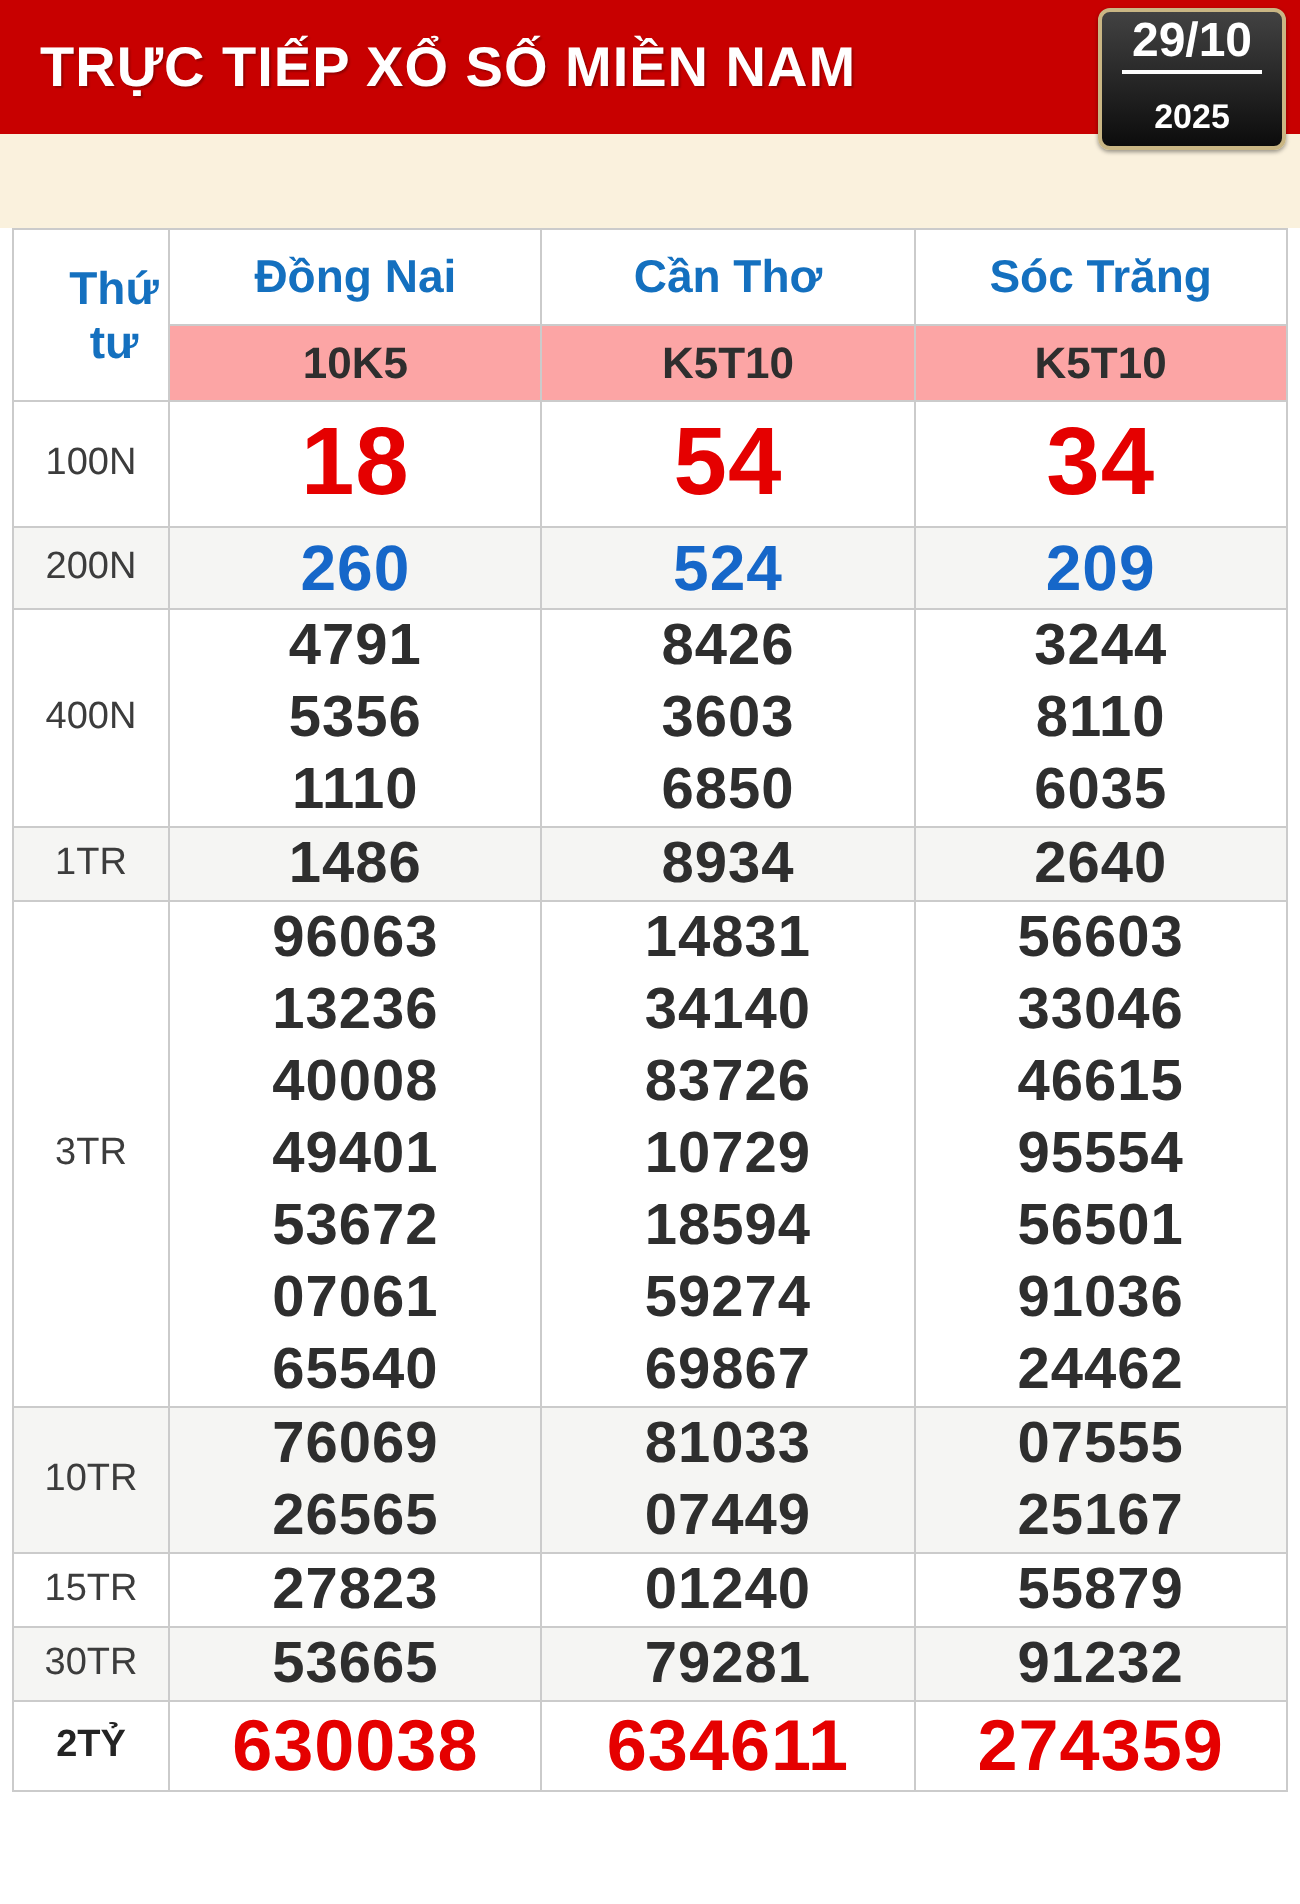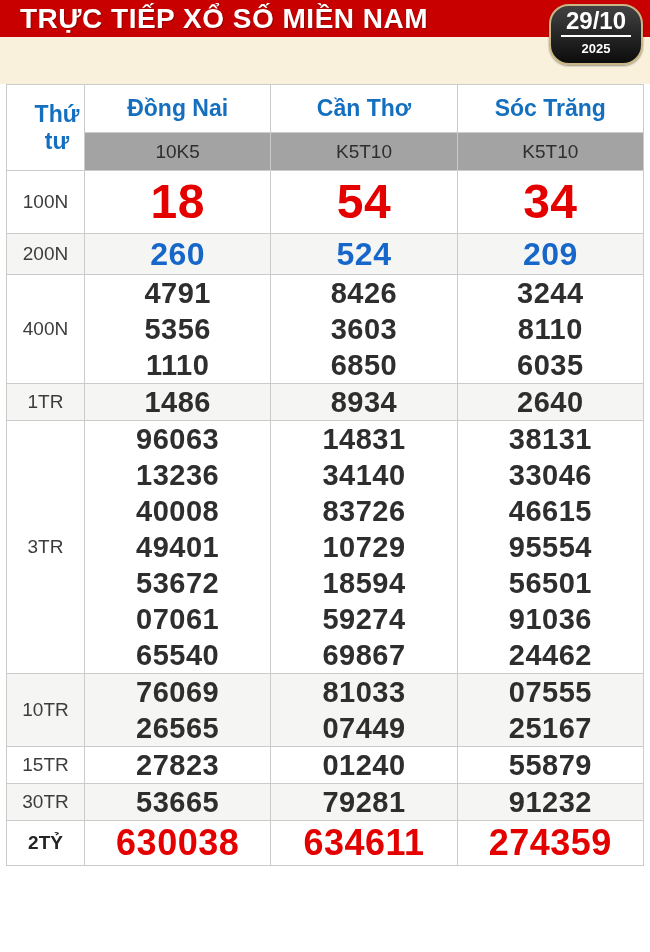--- a/index.html
+++ b/index.html
@@ -8,21 +8,21 @@
   }
   body {
     width: 650px;
     height: 952px;
     overflow: hidden;
     background: #ffffff;
     font-family: "Liberation Sans", sans-serif;
   }
   .topbar {
     position: relative;
-    height: 37px;
+    height: 67px;
     background: var(--header-bar, #c80000);
     display: flex;
     align-items: center;
   }
   .page-title {
     color: #ffffff;
     font-weight: bold;
     font-size: 28px;
     padding-left: 20px;
     letter-spacing: 0.5px;
@@ -30,37 +30,37 @@
     white-space: nowrap;
   }
   .date-badge {
     position: absolute;
     top: 4px;
     right: 7px;
     width: 90px;
     padding: 1px 0 4px;
     background: linear-gradient(#424242, #0c0c0c);
     border: 2px solid var(--badge-border, #c9b684);
-    border-radius: 20px;
+    border-radius: 6px;
     text-align: center;
     color: #ffffff;
     font-weight: bold;
     z-index: 2;
     box-shadow: 0 1px 2px rgba(0,0,0,0.4);
   }
   .date-badge .dm {
     font-size: 24px;
     display: inline-block;
     border-bottom: 2px solid #ffffff;
     padding: 0 5px 1px;
     line-height: 27px;
   }
   .date-badge .yr {
-    font-size: 13px;
-    padding-top: 2px;
+    font-size: 17px;
+    padding-top: 12px;
     line-height: 20px;
   }
   .promo-strip {
     height: 47px;
     background: var(--cream, #faf1dd);
   }
   table.results {
     border-collapse: collapse;
     table-layout: fixed;
     width: 638px;
@@ -82,24 +82,24 @@
   }
   thead th.weekday {
     background: #ffffff;
     color: #2e2e2e;
     font-size: 20px;
     font-weight: bold;
     padding-left: 23px;
   }
   thead tr.codes th {
     height: 37px;
-    background: #a3a3a3;
+    background: #fca5a5;
     color: #2e2e2e;
-    font-size: 19px;
-    font-weight: normal;
+    font-size: 22px;
+    font-weight: bold;
   }
   tbody td { padding: 0 0; }
   tbody tr:nth-child(odd) td { background: #ffffff; }
   tbody tr:nth-child(even) td { background: #f5f5f3; }
   td.rlabel {
     font-size: 19px;
     color: #3c3c3c;
     font-weight: normal;
   }
   tr.style-red-lg td.rlabel { font-weight: bold; color: #242424; }
@@ -229,21 +229,21 @@
         <td>
           <div class="num">14831</div>
           <div class="num">34140</div>
           <div class="num">83726</div>
           <div class="num">10729</div>
           <div class="num">18594</div>
           <div class="num">59274</div>
           <div class="num">69867</div>
         </td>
         <td>
-          <div class="num">38131</div>
+          <div class="num">56603</div>
           <div class="num">33046</div>
           <div class="num">46615</div>
           <div class="num">95554</div>
           <div class="num">56501</div>
           <div class="num">91036</div>
           <div class="num">24462</div>
         </td>
       </tr>
       <tr class="style-black">
         <td class="rlabel">10TR</td>

